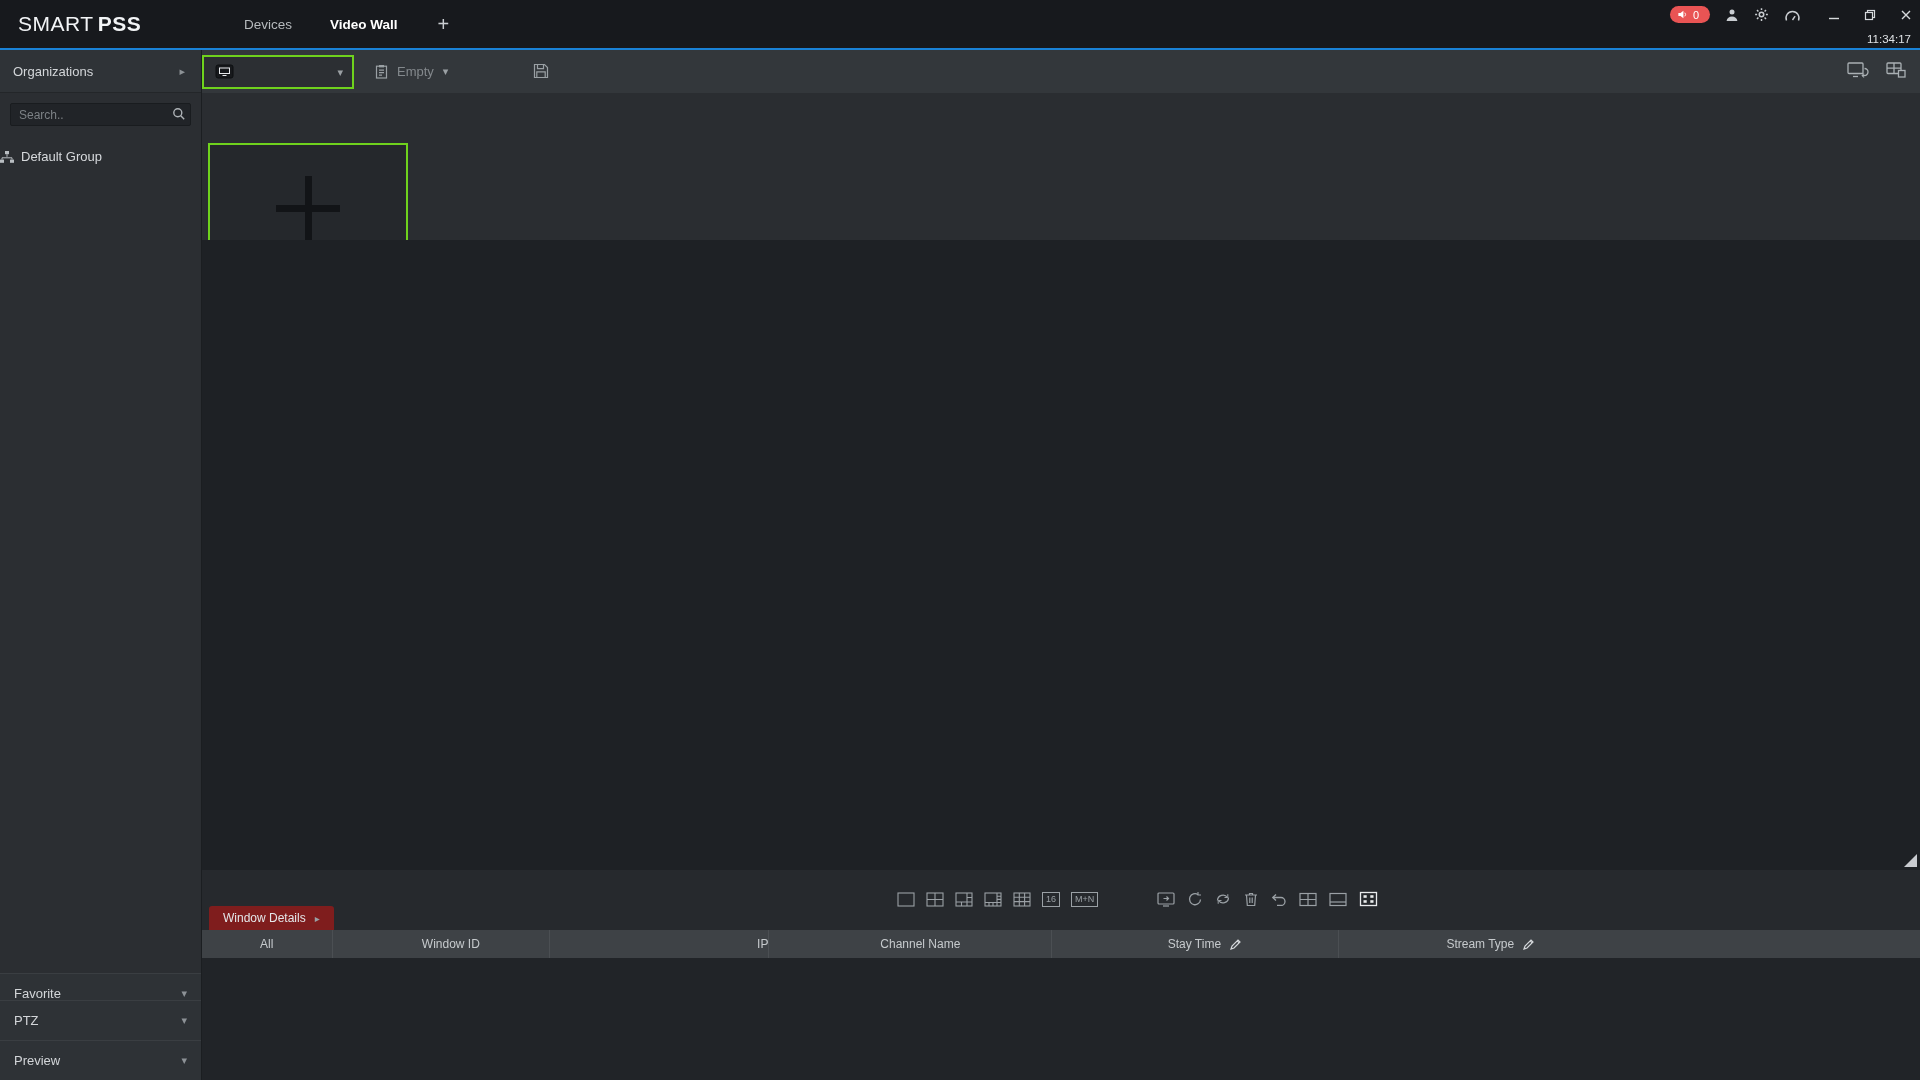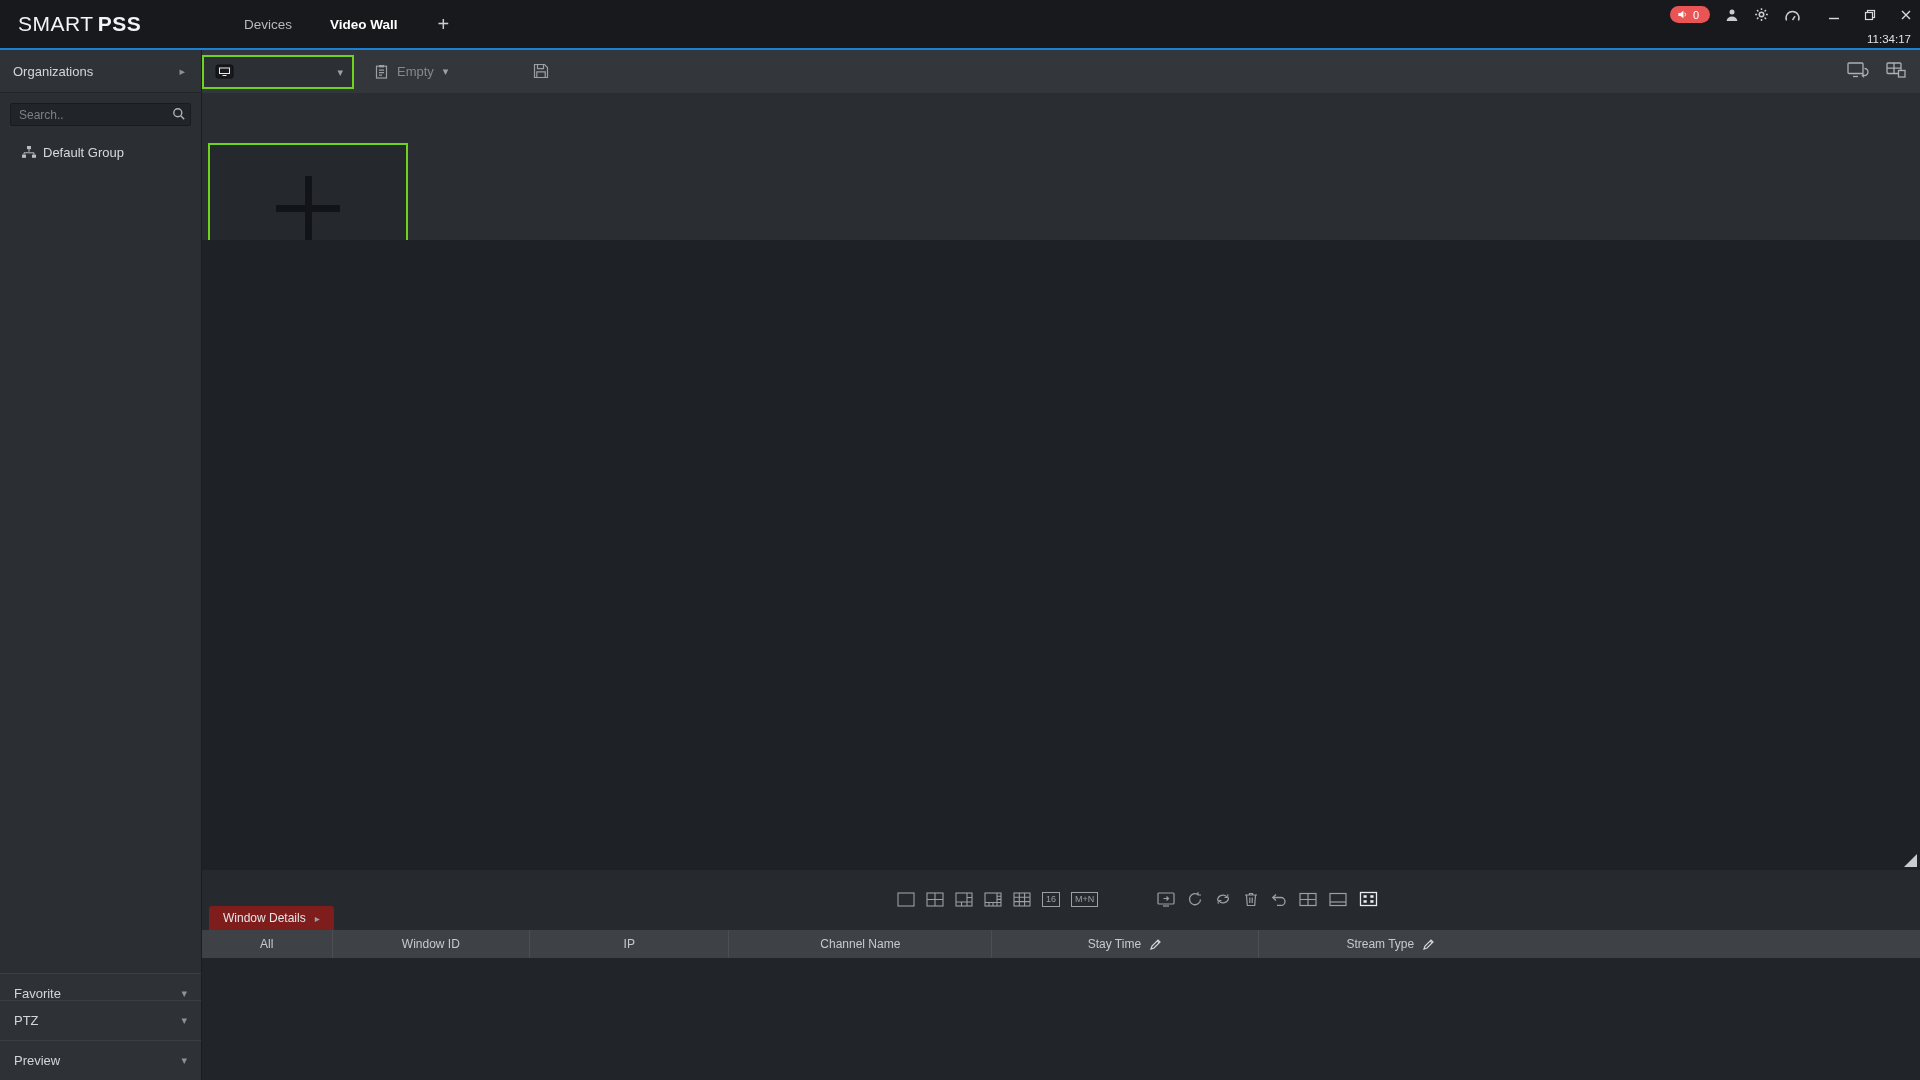--- a/index.html
+++ b/index.html
@@ -35,21 +35,21 @@
   .clock{position:absolute;right:9px;bottom:3px;font-size:11.5px;color:#dfe2e5;}
   .accent-line{position:absolute;left:0;top:48px;width:1920px;height:2px;background:var(--accent-blue);}
   
   .sidebar{position:absolute;left:0;top:50px;width:202px;height:1030px;background:#2b2e32;border-right:1px solid #1b1e21;}
   .org-header{position:relative;height:43px;background:#2f3337;display:flex;align-items:center;padding-left:13px;font-size:13px;color:#d3d6d9;border-bottom:1px solid #232629;}
   .org-header .chev{position:absolute;right:16px;color:#8d9296;font-size:11px;}
   .search-wrap{position:relative;margin:10px 10px 0 10px;height:23px;}
   .search-wrap input{width:100%;height:23px;background:#212428;border:1px solid #191c1f;border-radius:2px;color:#c3c7ca;font-size:12px;padding:0 24px 0 8px;font-family:"Liberation Sans",sans-serif;outline:none;}
   .search-wrap input::placeholder{color:#7c8185;}
   .search-icon{position:absolute;right:5px;top:4px;}
-  .tree-item{margin-top:14px;height:24px;display:flex;align-items:center;gap:7px;padding-left:22px;font-size:13px;color:#d7dadd;cursor:default;}
+  .tree-item{margin-top:14px;height:24px;display:flex;align-items:flex-end;gap:7px;font-size:13px;color:#d7dadd;cursor:default;}
   .side-panel{position:absolute;left:0;width:201px;height:40px;background:#2e3236;border-top:1px solid #3a3e42;display:flex;align-items:center;padding-left:14px;font-size:13px;color:#d3d6d9;}
   .side-panel .chev{position:absolute;right:14px;color:#8d9296;font-size:11px;}
   .sp-fav{bottom:67px;} .sp-ptz{bottom:40px;} .sp-prev{bottom:0;}
   
   .main{position:absolute;left:202px;top:50px;width:1718px;height:1030px;background:#2a2d31;}
   .wall-toolbar{position:absolute;left:0;top:0;width:100%;height:43px;background:#33373b;}
   .wall-combo{position:absolute;left:0;top:5px;width:152px;height:34px;border:2px solid var(--highlight-green);background:#2c2f33;display:flex;align-items:center;justify-content:space-between;padding:0 9px 0 11px;}
   .chev-d{color:#9ba0a4;font-size:11px;}
   .task-combo{position:absolute;left:165px;top:8px;height:27px;display:flex;align-items:center;gap:9px;padding:0 8px;}
   .task-value{font-size:13px;color:#84898d;}
@@ -63,24 +63,24 @@
   .wall-canvas{position:absolute;left:0;top:190px;width:100%;height:630px;background:#1e2125;}
   .resize-handle{position:absolute;right:3px;bottom:3px;width:0;height:0;border-style:solid;border-width:0 0 13px 13px;border-color:transparent transparent #c9ccd0 transparent;}
   .bottom-bar{position:absolute;left:0;top:820px;width:100%;height:60px;background:#26292d;}
   .layout-icons{position:absolute;left:695px;top:22px;display:flex;align-items:center;gap:11px;}
   .layout-btn{display:flex;align-items:center;justify-content:center;}
   .txt-btn{border:1px solid #9aa0a5;color:#9aa0a5;font-size:9px;line-height:11px;padding:1px 3px;min-width:18px;text-align:center;}
   .control-icons{position:absolute;left:955px;top:21px;display:flex;align-items:center;gap:12px;}
   .wd-tab{position:absolute;left:7px;bottom:0;height:24px;background:#7f1d1d;border-radius:3px 3px 0 0;display:flex;align-items:center;gap:9px;padding:0 14px;}
   .wd-label{font-size:12px;color:#e4e7e9;}
   .wd-tab .chev{color:#9aa0a4;font-size:10px;}
-  .table-header{position:absolute;left:0;top:880px;width:100%;height:28px;background:#3e4246;display:flex;}
+  .table-header{position:absolute;left:0;top:880px;width:100%;height:28px;background:#3e4246;display:flex;gap:20px;}
   .th-cell{display:flex;align-items:center;justify-content:center;gap:8px;font-size:12px;color:#c6cacd;border-right:1px solid rgba(255,255,255,.07);height:100%;}
   .th-cell:last-child{border-right:none;}
-  .w-all{width:7.6%;} .w-wid{width:11.5%;} .w-ip{width:11.6%;} .w-ch{width:15.3%;} .w-st{width:15.5%;} .w-str{width:15.4%;} .w-op{width:23.1%;}
+  .w-all{width:7.6%;} .w-wid{width:11.5%;} .w-ip{width:11.6%;justify-content:flex-end;} .w-ch{width:15.3%;} .w-st{width:15.5%;} .w-str{width:15.4%;} .w-op{width:23.1%;}
   .table-body{position:absolute;left:0;top:908px;width:100%;height:122px;background:#212428;}
   svg{display:block;}
 </style>
 </head>
 <body>
 
 <header class="titlebar">
   <div class="logo">
     <span class="lg1">SMART</span><span class="lg2">PSS</span>
   </div>

